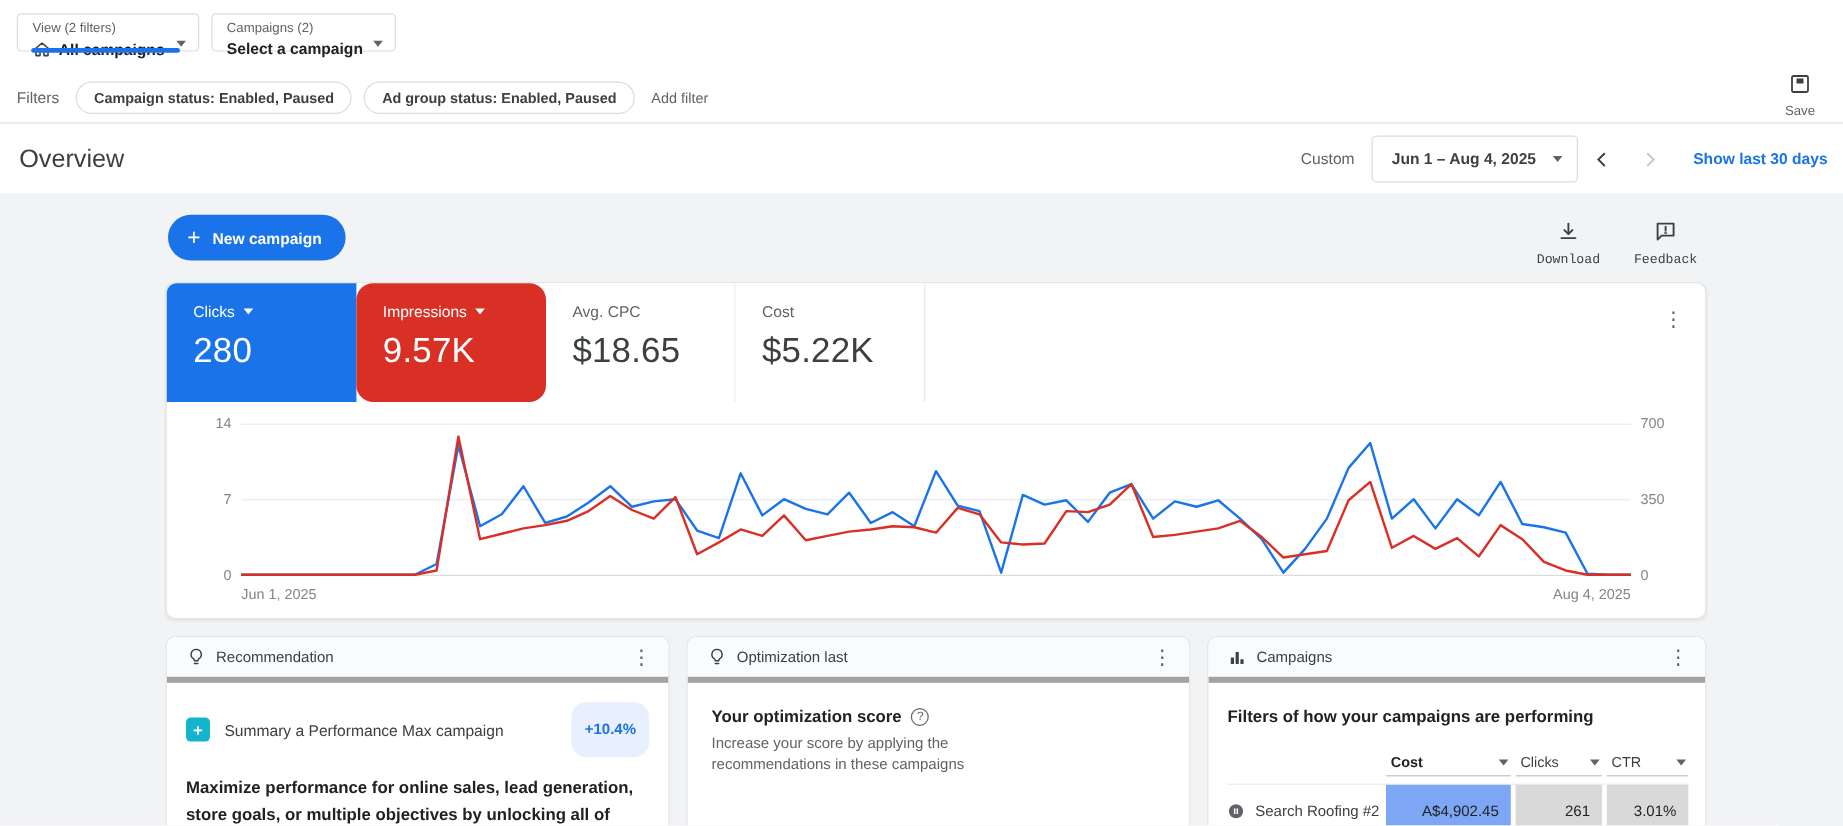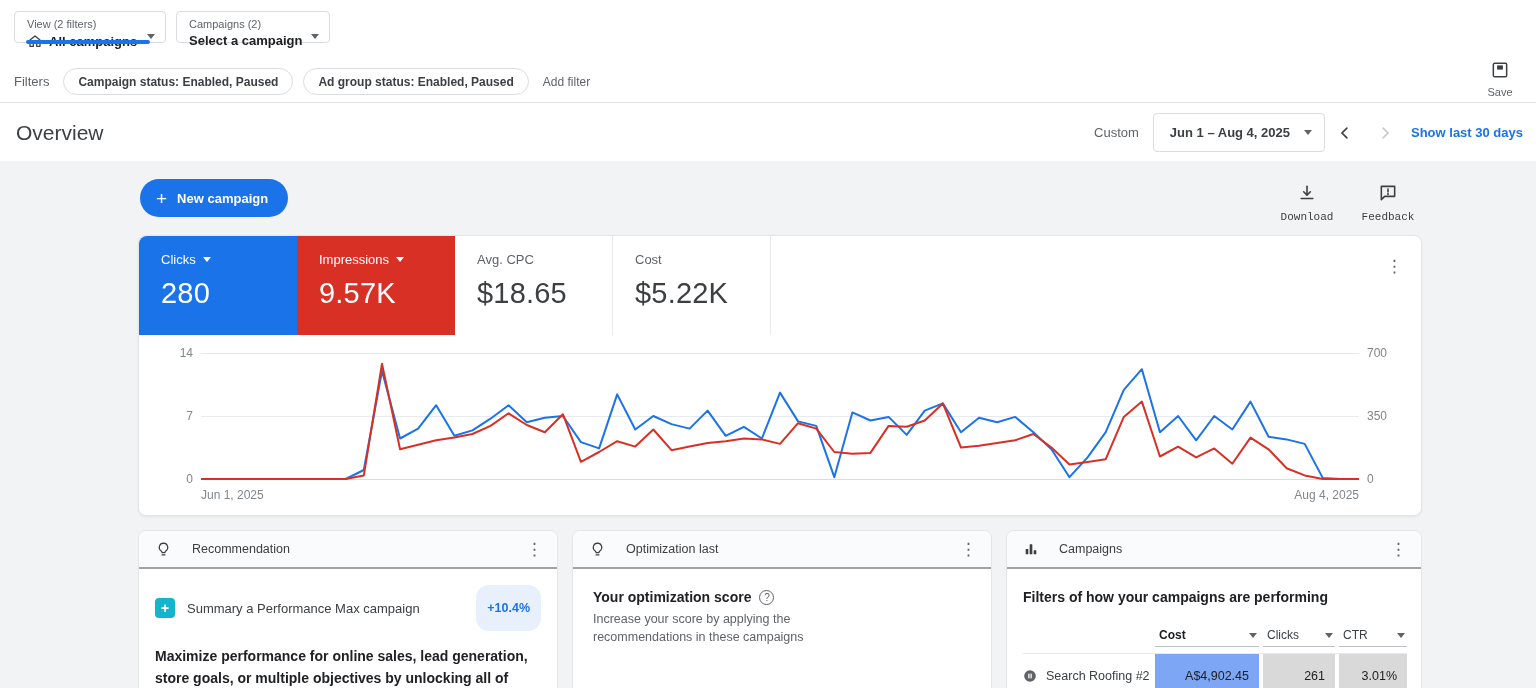--- a/index.html
+++ b/index.html
@@ -29,63 +29,63 @@
   .save-block .save-label { font-size:11px; color:#5f6368; margin-top:2px; }
 
   
   .page-header { position:absolute; left:0; top:104px; width:100%; height:57px; background:#fff; }
   .page-title { position:absolute; left:16px; top:17px; font-size:21px; color:#3c4043; }
   .date-cluster { position:absolute; right:13px; top:0; height:57px; display:flex; align-items:center; }
   .custom-label { font-size:13px; color:#5f6368; margin-right:14px; }
   .date-box { height:39px; border:1px solid #dadce0; border-radius:4px; background:#fff; display:flex; align-items:center; gap:14px; padding:0 12px 0 16px; cursor:pointer; }
   .date-box .date-text { font-size:13px; font-weight:bold; color:#3c4043; white-space:nowrap; }
   .chev-btn { width:40px; height:40px; display:flex; align-items:center; justify-content:center; cursor:pointer; }
-  .show-last { font-size:13px; font-weight:bold; color:#1a73e8; margin-left:6px; cursor:pointer; white-space:nowrap; }
+  .show-last { font-size:13px; font-weight:bold; color:#1a73e8; margin-left:16px; cursor:pointer; white-space:nowrap; }
 
   
   .content { position:absolute; left:0; top:161px; width:100%; height:527px; background:#f2f3f4; }
 
   .new-campaign-btn { position:absolute; left:140px; top:18px; height:38px; padding:0 20px 0 16px; border:none; border-radius:19px; background:#1a73e8; color:#fff; display:flex; align-items:center; gap:10px; font-size:13px; font-weight:bold; cursor:pointer; font-family:"Liberation Sans",sans-serif; }
   .new-campaign-btn .plus { font-size:19px; font-weight:normal; line-height:1; }
 
   .icon-action { position:absolute; top:22px; width:64px; text-align:center; cursor:pointer;font-family:Liberation Mono, monospace; }
   .icon-action svg { display:block; margin:0 auto; }
   .icon-action .ia-label { font-size:11px; color:#3c4043; margin-top:3px; }
   .download-action { left:1275px; }
   .feedback-action { left:1356px; }
 
   
   .chart-card { position:absolute; left:138px; top:74px; width:1284px; height:281px; background:#fff; border:1px solid #e3e5e8; border-radius:8px; box-shadow:0 1px 2px rgba(60,64,67,0.08); }
   .tiles { position:absolute; left:0; top:0; height:99px; display:flex; }
   .tile { width:158px; height:99px; padding:16px 0 0 22px; cursor:pointer; }
   .tile .t-label-row { display:flex; align-items:center; gap:7px; font-size:13px; }
   .tile .t-value { font-size:29px; margin-top:10px; letter-spacing:0.2px; }
   .tile-blue { background:#1a73e8; color:#fff; border-top-left-radius:8px; }
-  .tile-red { background:#d93025; color:#fff; }
+  .tile-red { background:#d93025; color:#fff;border-radius:14px; }
   .tile-blue .tri-down, .tile-red .tri-down { border-top-color:#fff; }
   .tile-plain { background:#fff; border-right:1px solid #e8eaed; color:#5f6368; }
   .tile-plain .t-value { color:#3c4043; }
   .kebab { color:#5f6368; font-size:17px; line-height:1; letter-spacing:0; cursor:pointer; user-select:none; }
   .chart-card > .kebab { position:absolute; right:18px; top:22px; }
 
   .plot { position:absolute; left:62px; right:62px; top:117px; height:126px; }
   .gridline { position:absolute; left:0; right:0; height:1px; background:#e8eaed; }
   .gridline.bottom { background:#dadce0; }
   .plot svg { position:absolute; left:0; top:0; width:100%; height:100%; overflow:visible; }
   .ytick { position:absolute; font-size:12px; color:#80868b; }
   .ytick-left { left:-44px; width:36px; text-align:right; }
   .ytick-right { right:-48px; width:40px; text-align:left; }
   .xlabel { position:absolute; top:135px; font-size:12px; color:#80868b; }
 
   
   .card { position:absolute; top:369px; height:240px; background:#fff; border:1px solid #e3e5e8; border-radius:8px; overflow:hidden; }
   .card-rec { left:138px; width:420px; }
   .card-opt { left:572px; width:420px; }
   .card-camp { left:1006px; width:416px; }
-  .card-header { height:38px; background:#fafbfc; border-bottom:2px solid #a3a3a3; display:flex; align-items:center; padding:0 14px 0 16px; gap:20px; }
+  .card-header { height:38px; background:#fafbfc; border-bottom:5px solid #a3a3a3; display:flex; align-items:center; padding:0 14px 0 16px; gap:8px; }
   .card-header .card-title { font-size:12.5px; color:#3c4043; flex:1; }
   .card-body { padding:16px; }
 
   .rec-row { display:flex; align-items:center; gap:12px; }
   .pmax-icon { width:20px; height:20px; border-radius:4px; background:#12b5cb; color:#fff; font-size:14px; font-weight:bold; display:flex; align-items:center; justify-content:center; line-height:1; }
   .rec-item-title { font-size:13px; color:#3c4043; flex:1; }
   .badge { background:#e8f0fe; color:#1a73e8; font-size:12.5px; font-weight:bold; border-radius:13px; padding:16px 11px; }
   .rec-headline { margin-top:15px; font-size:14px; font-weight:bold; color:#202124; line-height:1.55; }
 
   .opt-body { display:flex; gap:18px; padding:20px 16px 0 20px; }

